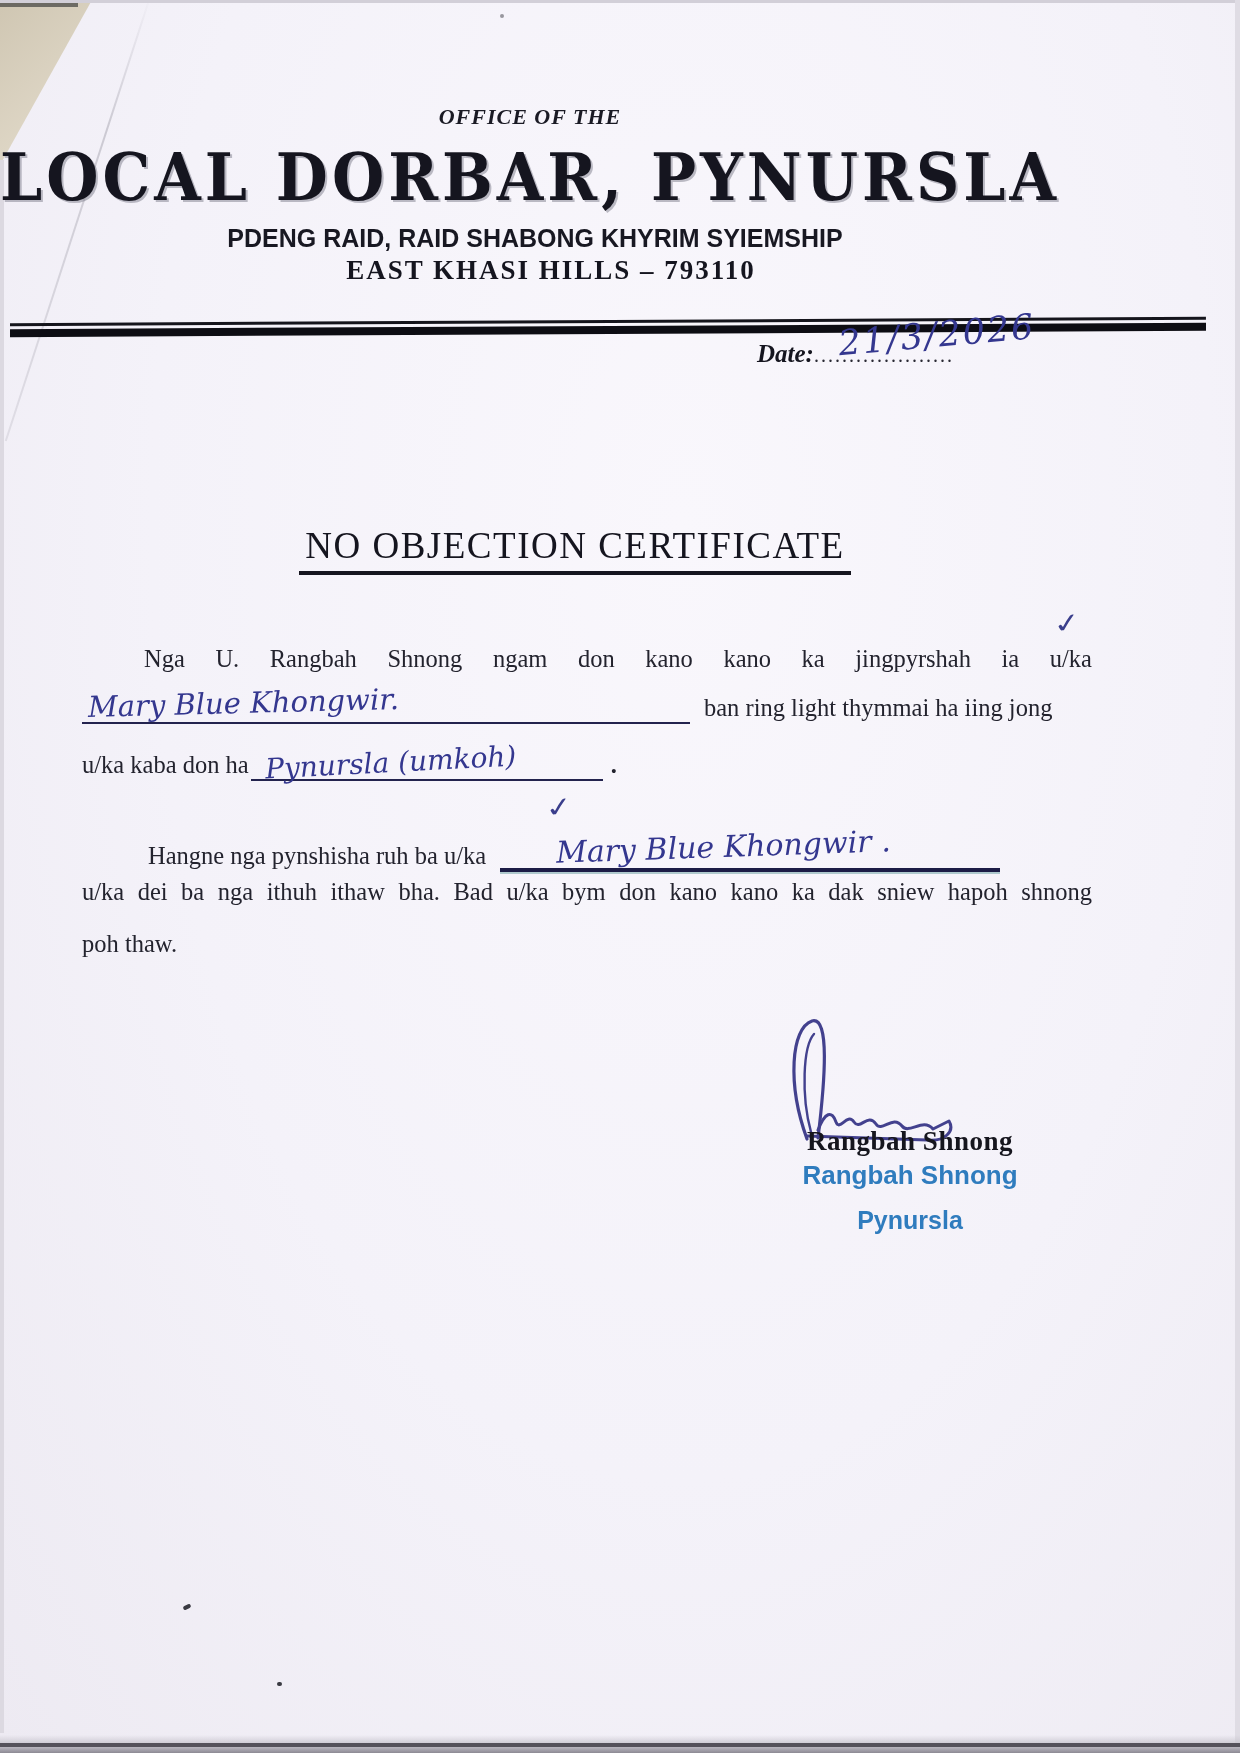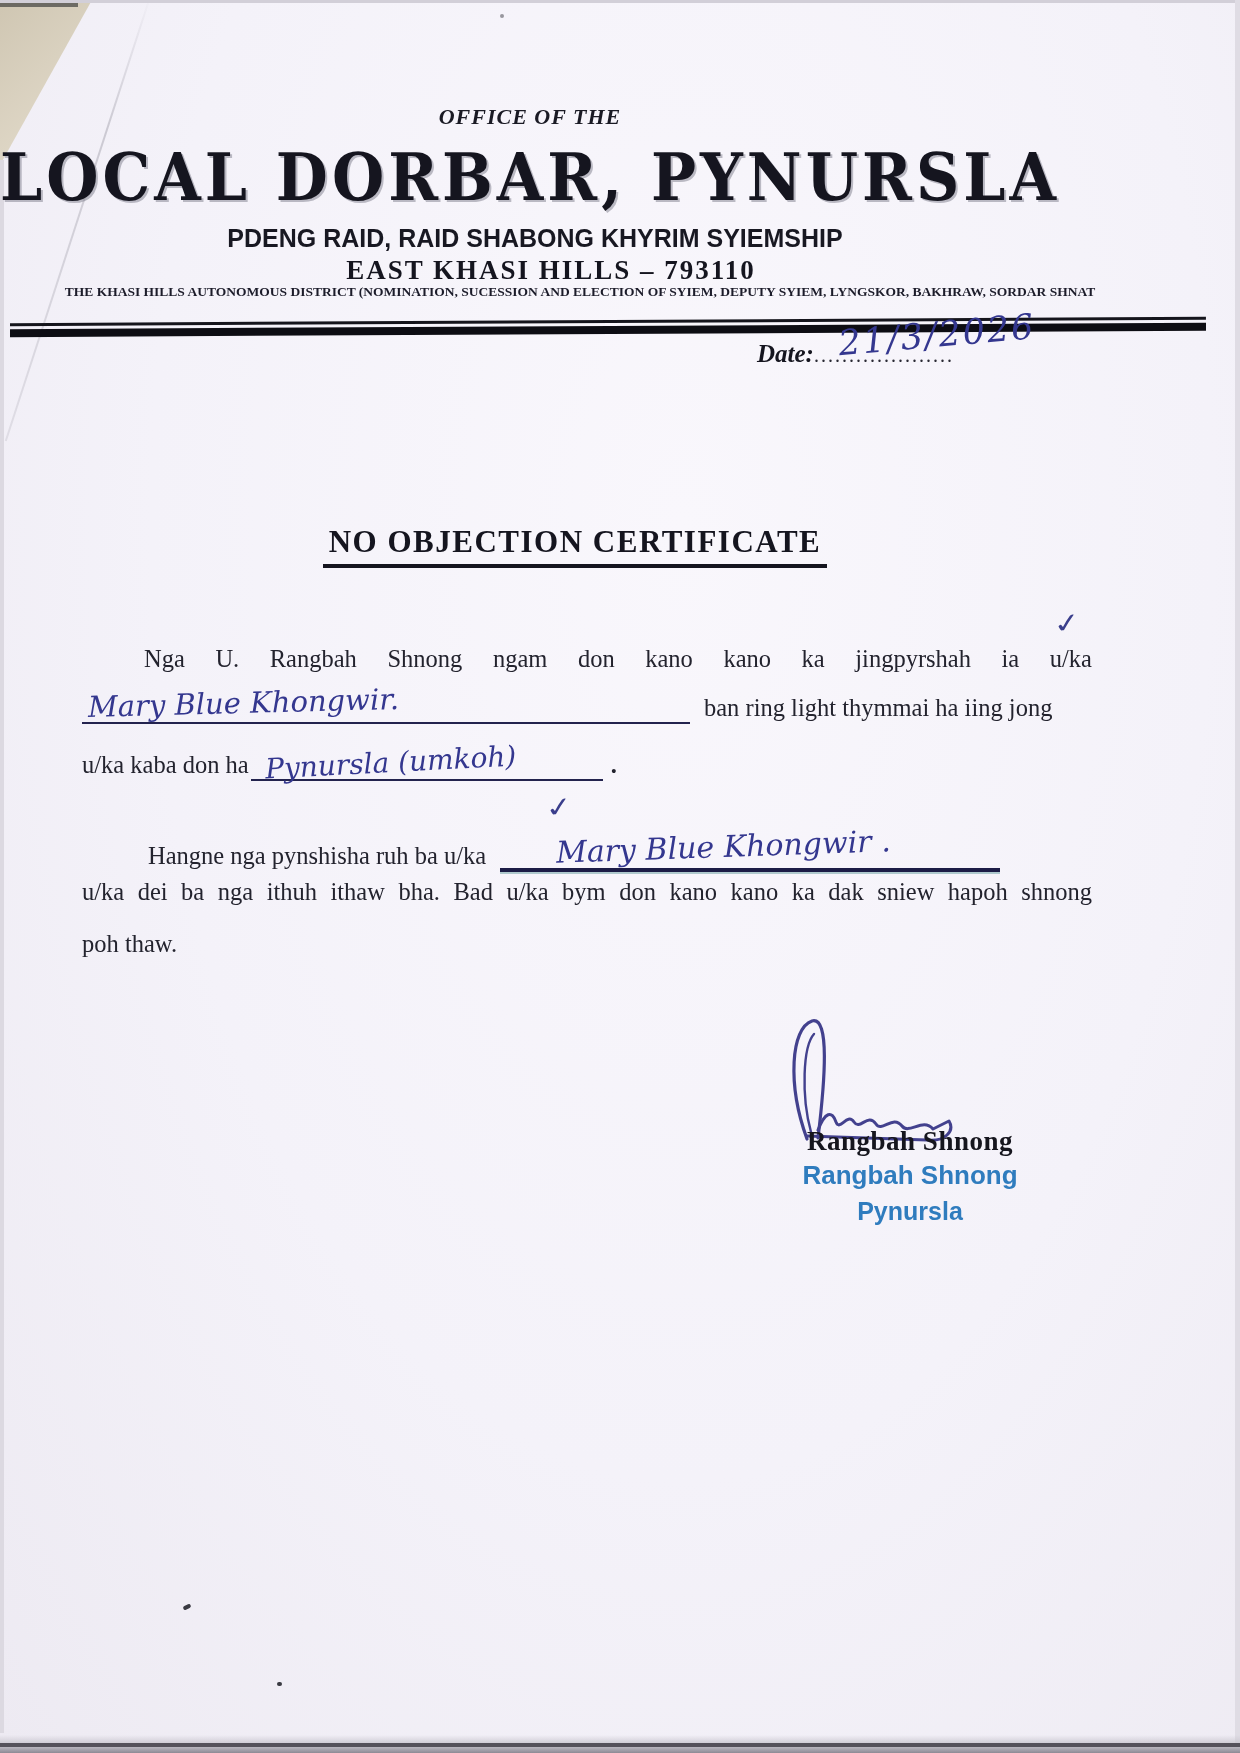--- a/index.html
+++ b/index.html
@@ -43,21 +43,21 @@
   .divider .thick{height:8px;background:#0d0d13;}
   
   .date-row{position:absolute;left:757px;top:340px;font-size:25px;}
   .date-label{font-weight:bold;font-style:italic;color:#15151f;}
   .date-dots{font-size:20px;letter-spacing:2px;color:#2a2a34;}
   .date-hw{position:absolute;left:838px;top:312px;width:260px;
     font-family:"DejaVu Serif",serif;font-style:italic;font-size:35px;letter-spacing:2px;
     color:#2838a8;transform:rotate(-5deg);white-space:nowrap;}
   
   .title-wrap{position:absolute;left:0;top:524px;width:1150px;text-align:center;}
-  .title{display:inline-block;font-weight:bold;font-size:31px;letter-spacing:1.5px;color:#15151f;
+  .title{display:inline-block;font-weight:normal;font-size:37px;letter-spacing:1.5px;color:#15151f;
     border-bottom:4px solid #15151f;padding:0 6px 4px 6px;}
   
   .bodyline{position:absolute;left:82px;width:1010px;font-size:24.5px;color:#23232e;}
   .just{text-align:justify;text-align-last:justify;}
   .p1l1{top:645px;text-indent:62px;}
   .fill-row{display:flex;align-items:flex-end;}
   .p1l2{top:678px;}
   .uline{border-bottom:2px solid #23234e;position:relative;}
   .uline-1{width:608px;height:44px;margin-right:14px;}
   .hw{font-family:"DejaVu Serif",serif;font-style:italic;color:#34378f;white-space:nowrap;}
@@ -78,39 +78,38 @@
     transform:rotate(-10deg) scaleX(1.25);font-weight:bold;}
   .tick1{left:1056px;top:608px;}
   .tick2{left:548px;top:792px;}
   
   .sig-svg{position:absolute;left:735px;top:1012px;}
   .sig-name{position:absolute;left:790px;top:1126px;width:240px;text-align:center;
     font-weight:bold;font-size:27px;color:#16161e;letter-spacing:.5px;}
   .stamp{position:absolute;left:800px;top:1160px;width:220px;text-align:center;
     font-family:"Liberation Sans",sans-serif;font-weight:bold;color:#2f7cbe;}
   .stamp-l1{font-size:26px;}
-  .stamp-l2{font-size:25px;margin-top:6px;}
+  .stamp-l2{font-size:25px;margin-top:15px;}
 </style>
 </head>
 <body>
 
 <div class="page">
 
   <div class="corner-fold"></div>
   <div class="corner-dark"></div>
   <div class="crease-line"></div>
   <div class="edge-top"></div>
   <div class="edge-right"></div>
   <div class="edge-left"></div>
 
   <div class="office-line">OFFICE OF THE</div>
   <div class="org-name">LOCAL DORBAR, PYNURSLA</div>
   <div class="subtitle">PDENG RAID, RAID SHABONG KHYRIM SYIEMSHIP</div>
   <div class="district-line">EAST KHASI HILLS – 793110</div>
-  <div class="act-line1">THE KHASI HILLS AUTONOMOUS DISTRICT (NOMINATION, SUCESSION AND ELECTION OF SYIEM, DEPUTY SYIEM, LYNGSKOR, BAKHRAW, SORDAR SHNAT</div>
 
   <div class="divider">
     <div class="thin"></div>
     <div class="gap"></div>
     <div class="thick"></div>
   </div>
 
   <div class="date-row"><span class="date-label">Date:</span><span class="date-dots">....................</span></div>
   <div class="date-hw hw">21/3/2026</div>
 

